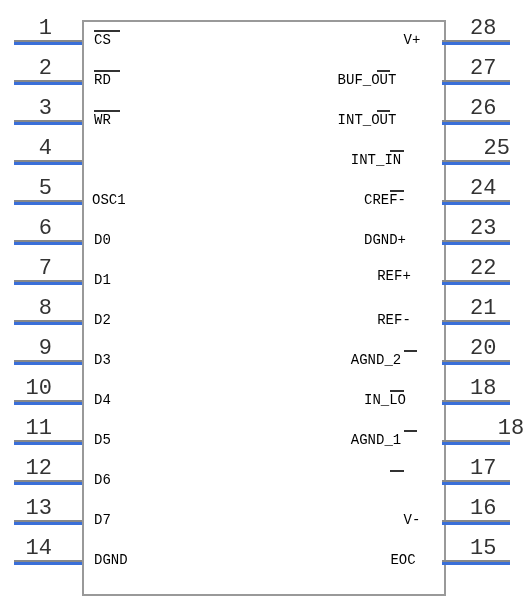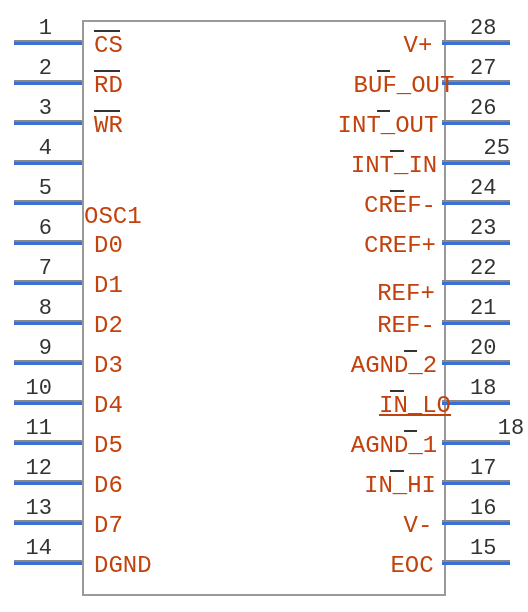--- a/index.html
+++ b/index.html
@@ -28,22 +28,22 @@
     font-size: 22px;
     color: #333;
     text-align: right;
     width: 40px;
   }
   .pin-num.right {
     text-align: left;
   }
   .pin-label {
     position: absolute;
-    font-size: 24px;
-    color: #c2410c;
+    font-size: 14px;
+    color: #000000;
     white-space: nowrap;
   }
   .pin-label.right {
     text-align: right;
   }
   .overline {
     position: absolute;
     height: 0;
     border-top: 2px solid #333;
   }
@@ -72,21 +72,21 @@
     <div class="pin-num" style="top: 96px; left: 12px;">3</div>
     <div class="num-underline" style="top: 120px; left: 14px; width: 68px;"></div>
     <div class="pin-label" style="top: 112px; left: 94px;">WR</div>
     <div class="overline" style="top: 110px; left: 94px; width: 26.4px;"></div>
     <div class="pin-line" style="top: 162px; left: 14px; width: 68px;"></div>
     <div class="pin-num" style="top: 136px; left: 12px;">4</div>
     <div class="num-underline" style="top: 160px; left: 14px; width: 68px;"></div>
     <div class="pin-line" style="top: 202px; left: 14px; width: 68px;"></div>
     <div class="pin-num" style="top: 176px; left: 12px;">5</div>
     <div class="num-underline" style="top: 200px; left: 14px; width: 68px;"></div>
-    <div class="pin-label" style="top: 192px; left: 84px; margin-top: 11px;">OSC1</div>
+    <div class="pin-label" style="top: 192px; left: 92px;">OSC1</div>
     <div class="pin-line" style="top: 242px; left: 14px; width: 68px;"></div>
     <div class="pin-num" style="top: 216px; left: 12px;">6</div>
     <div class="num-underline" style="top: 240px; left: 14px; width: 68px;"></div>
     <div class="pin-label" style="top: 232px; left: 94px;">D0</div>
     <div class="pin-line" style="top: 282px; left: 14px; width: 68px;"></div>
     <div class="pin-num" style="top: 256px; left: 12px;">7</div>
     <div class="num-underline" style="top: 280px; left: 14px; width: 68px;"></div>
     <div class="pin-label" style="top: 272px; left: 94px;">D1</div>
     <div class="pin-line" style="top: 322px; left: 14px; width: 68px;"></div>
     <div class="pin-num" style="top: 296px; left: 12px;">8</div>
@@ -116,68 +116,67 @@
     <div class="pin-num" style="top: 536px; left: 12px;">14</div>
     <div class="num-underline" style="top: 560px; left: 14px; width: 68px;"></div>
     <div class="pin-label" style="top: 552px; left: 94px;">DGND</div>
     <div class="pin-line" style="top: 42px; left: 442px; width: 68px;"></div>
     <div class="pin-num right" style="top: 16px; left: 470px;">28</div>
     <div class="num-underline" style="top: 40px; left: 442px; width: 68px;"></div>
     <div class="pin-label right" style="top: 32px; left: 403.6px;">V+</div>
     <div class="pin-line" style="top: 82px; left: 442px; width: 68px;"></div>
     <div class="pin-num right" style="top: 56px; left: 470px;">27</div>
     <div class="num-underline" style="top: 80px; left: 442px; width: 68px;"></div>
-    <div class="pin-label right" style="top: 72px; left: 337.6px; margin-left: 16px;">BUF_OUT</div>
+    <div class="pin-label right" style="top: 72px; left: 337.6px;">BUF_OUT</div>
     <div class="overline" style="top: 70px; left: 377.2px; width: 13.2px;"></div>
     <div class="pin-line" style="top: 122px; left: 442px; width: 68px;"></div>
     <div class="pin-num right" style="top: 96px; left: 470px;">26</div>
     <div class="num-underline" style="top: 120px; left: 442px; width: 68px;"></div>
     <div class="pin-label right" style="top: 112px; left: 337.6px;">INT_OUT</div>
     <div class="overline" style="top: 110px; left: 377.2px; width: 13.2px;"></div>
     <div class="pin-line" style="top: 162px; left: 442px; width: 68px;"></div>
     <div class="pin-num right" style="top: 136px; left: 470px; text-align: right;">25</div>
     <div class="num-underline" style="top: 160px; left: 442px; width: 68px;"></div>
     <div class="pin-label right" style="top: 152px; left: 350.8px;">INT_IN</div>
     <div class="overline" style="top: 150px; left: 390.4px; width: 13.2px;"></div>
     <div class="pin-line" style="top: 202px; left: 442px; width: 68px;"></div>
     <div class="pin-num right" style="top: 176px; left: 470px;">24</div>
     <div class="num-underline" style="top: 200px; left: 442px; width: 68px;"></div>
     <div class="pin-label right" style="top: 192px; left: 364px;">CREF-</div>
     <div class="overline" style="top: 190px; left: 390.4px; width: 13.2px;"></div>
     <div class="pin-line" style="top: 242px; left: 442px; width: 68px;"></div>
     <div class="pin-num right" style="top: 216px; left: 470px;">23</div>
     <div class="num-underline" style="top: 240px; left: 442px; width: 68px;"></div>
-    <div class="pin-label right" style="top: 232px; left: 364px;">CREF+</div>
+    <div class="pin-label right" style="top: 232px; left: 364px;">DGND+</div>
     <div class="pin-line" style="top: 282px; left: 442px; width: 68px;"></div>
     <div class="pin-num right" style="top: 256px; left: 470px;">22</div>
     <div class="num-underline" style="top: 280px; left: 442px; width: 68px;"></div>
-    <div class="pin-label right" style="top: 280px; left: 377.2px;">REF+</div>
+    <div class="pin-label right" style="top: 268px; left: 377.2px;">REF+</div>
     <div class="pin-line" style="top: 322px; left: 442px; width: 68px;"></div>
     <div class="pin-num right" style="top: 296px; left: 470px;">21</div>
     <div class="num-underline" style="top: 320px; left: 442px; width: 68px;"></div>
     <div class="pin-label right" style="top: 312px; left: 377.2px;">REF-</div>
     <div class="pin-line" style="top: 362px; left: 442px; width: 68px;"></div>
     <div class="pin-num right" style="top: 336px; left: 470px;">20</div>
     <div class="num-underline" style="top: 360px; left: 442px; width: 68px;"></div>
     <div class="pin-label right" style="top: 352px; left: 350.8px;">AGND_2</div>
     <div class="overline" style="top: 350px; left: 403.6px; width: 13.2px;"></div>
     <div class="pin-line" style="top: 402px; left: 442px; width: 68px;"></div>
     <div class="pin-num right" style="top: 376px; left: 470px;">18</div>
     <div class="num-underline" style="top: 400px; left: 442px; width: 68px;"></div>
-    <div class="pin-label right" style="top: 392px; left: 379px; text-decoration: underline;">IN_LO</div>
+    <div class="pin-label right" style="top: 392px; left: 364px;">IN_LO</div>
     <div class="overline" style="top: 390px; left: 390.4px; width: 13.2px;"></div>
     <div class="pin-line" style="top: 442px; left: 442px; width: 68px;"></div>
     <div class="pin-num right" style="top: 416px; left: 491px; text-align: center;">18</div>
     <div class="num-underline" style="top: 440px; left: 442px; width: 68px;"></div>
     <div class="pin-label right" style="top: 432px; left: 350.8px;">AGND_1</div>
     <div class="overline" style="top: 430px; left: 403.6px; width: 13.2px;"></div>
     <div class="pin-line" style="top: 482px; left: 442px; width: 68px;"></div>
     <div class="pin-num right" style="top: 456px; left: 470px;">17</div>
     <div class="num-underline" style="top: 480px; left: 442px; width: 68px;"></div>
-    <div class="pin-label right" style="top: 472px; left: 364px;">IN_HI</div>
     <div class="overline" style="top: 470px; left: 390.4px; width: 13.2px;"></div>
     <div class="pin-line" style="top: 522px; left: 442px; width: 68px;"></div>
     <div class="pin-num right" style="top: 496px; left: 470px; font-family: Liberation Mono, monospace;">16</div>
     <div class="num-underline" style="top: 520px; left: 442px; width: 68px;"></div>
     <div class="pin-label right" style="top: 512px; left: 403.6px;">V-</div>
     <div class="pin-line" style="top: 562px; left: 442px; width: 68px;"></div>
     <div class="pin-num right" style="top: 536px; left: 470px;">15</div>
     <div class="num-underline" style="top: 560px; left: 442px; width: 68px;"></div>
     <div class="pin-label right" style="top: 552px; left: 390.4px;">EOC</div>
   </div>

